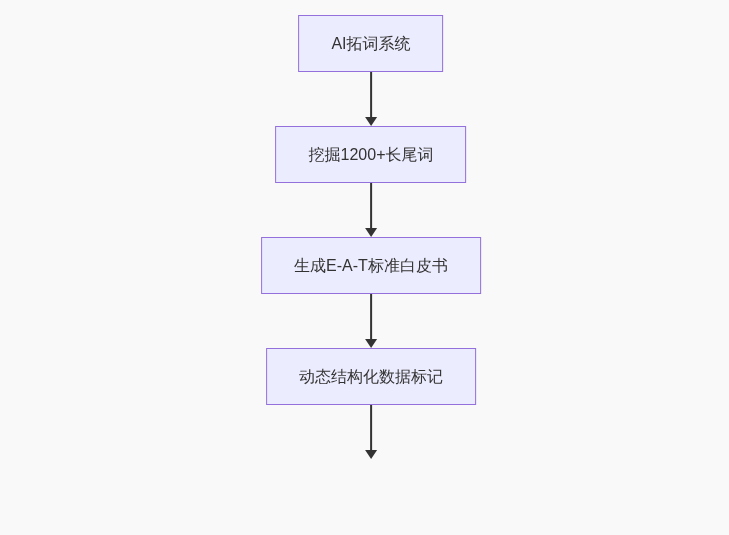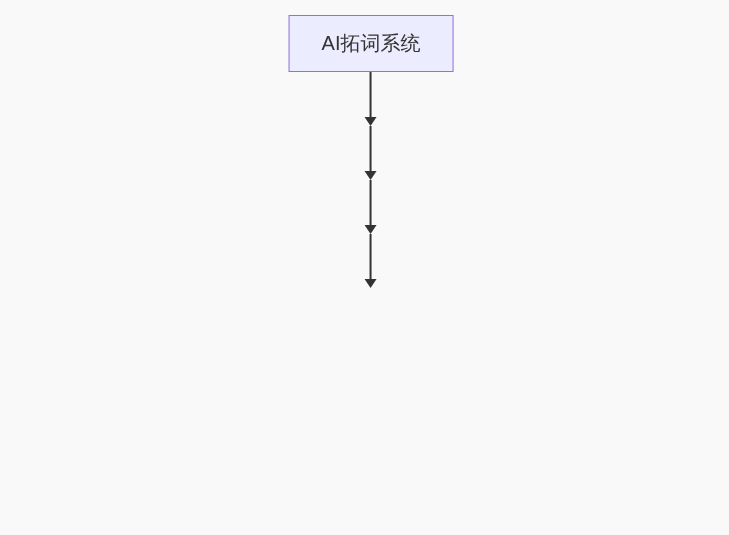--- a/index.html
+++ b/index.html
@@ -25,21 +25,21 @@
     top:15px;
     transform:translateX(-50%);
     display:flex;
     flex-direction:column;
     align-items:center;
   }
   .node{
     background:var(--node-fill);
     border:1px solid var(--node-border);
     color:var(--text);
-    font-size:20px;
+    font-size:16px;
     line-height:19px;
     padding:18px 32px;
     white-space:nowrap;
     text-align:left;
   }
   .edge{
     display:flex;
     flex-direction:column;
     align-items:center;
     height:54px;
@@ -62,32 +62,35 @@
 <div class="canvas">
   <div class="flow">
 
     <div class="node">AI拓词系统</div>
 
     <div class="edge">
       <div class="shaft"></div>
       <div class="head"></div>
     </div>
 
+    <div class="node">挖掘1200+长尾词</div>
 
     <div class="edge">
       <div class="shaft"></div>
       <div class="head"></div>
     </div>
 
+    <div class="node">生成E-A-T标准白皮书</div>
 
     <div class="edge">
       <div class="shaft"></div>
       <div class="head"></div>
     </div>
 
+    <div class="node">动态结构化数据标记</div>
 
     <div class="edge">
       <div class="shaft"></div>
       <div class="head"></div>
     </div>
 
 
   </div>
 </div>
 

